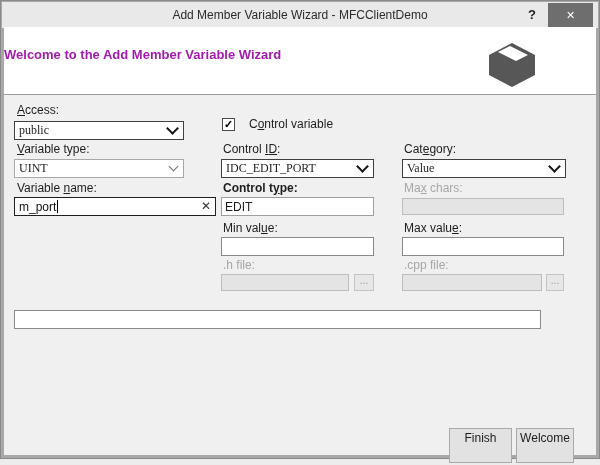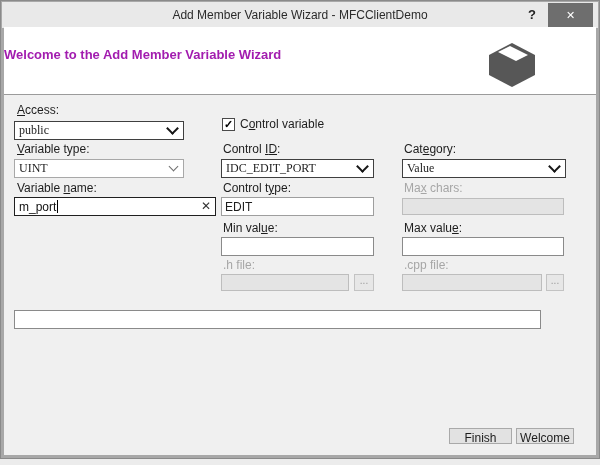--- a/index.html
+++ b/index.html
@@ -82,21 +82,21 @@
     background:#fff;border:1px solid #4a4a4a;box-sizing:border-box;
     font-size:11px;line-height:11px;text-align:center;color:#000;font-weight:bold;
     cursor:default;
   }
   .browse{
     position:absolute;height:17px;box-sizing:border-box;background:#e7e7e7;
     border:1px solid #c3c3c3;color:#9a9a9a;font-size:10px;text-align:center;
     line-height:11px;cursor:default;
   }
   .btn{
-    position:absolute;height:16px;box-sizing:border-box;background:#e2e2e2;
+    position:absolute;height:35px;box-sizing:border-box;background:#e2e2e2;
     border:1px solid #a9a9a9;font-size:12px;color:#1d1d1d;text-align:center;
     line-height:19px;cursor:default;
   }
   u{text-decoration:underline;}
 </style>
 </head>
 <body>
 
 <div class="window">
 
@@ -131,29 +131,29 @@
   <label class="lbl" style="left:16px;top:180px;">Variable <u>n</u>ame:</label>
   <div class="namebox" style="left:13px;top:196px;width:202px;">
     <span>m_port</span>
     <span class="caret"></span>
     <span class="clearx">✕</span>
   </div>
 
   <div class="checkbox">
     <span>✓</span>
   </div>
-  <label class="lbl" style="left:239px;top:116px;">C<u>o</u>ntrol variable</label>
+  <label class="lbl" style="left:248px;top:116px;">C<u>o</u>ntrol variable</label>
 
   <label class="lbl" style="left:222px;top:141px;">Control <u>I</u><u>D</u>:</label>
   <div class="combo" style="left:220px;top:158px;width:153px;">
     <span class="val">IDC_EDIT_PORT</span>
     <span class="chev"></span>
   </div>
 
-  <label class="lbl" style="left:222px;top:180px;">Control t<u>y</u>pe:</label>
+  <label class="lbl" style="left:222px;top:180px;font-weight:bold;">Control t<u>y</u>pe:</label>
   <input class="tbox lite" style="left: 220px; top: 196px; width: 153px;" value="EDIT">
 
   <label class="lbl" style="left:222px;top:220px;">Min val<u>u</u>e:</label>
   <input class="tbox" style="left: 220px; top: 236px; width: 153px;" value="">
 
   <label class="lbl dis" style="left:222px;top:257px;">.h file:</label>
   <input class="tbox dis" style="left: 220px; top: 273px; width: 128px;" disabled="" value="">
   <div class="browse" style="left:353px;top:273px;width:20px;">
     <span>...</span>
   </div>

